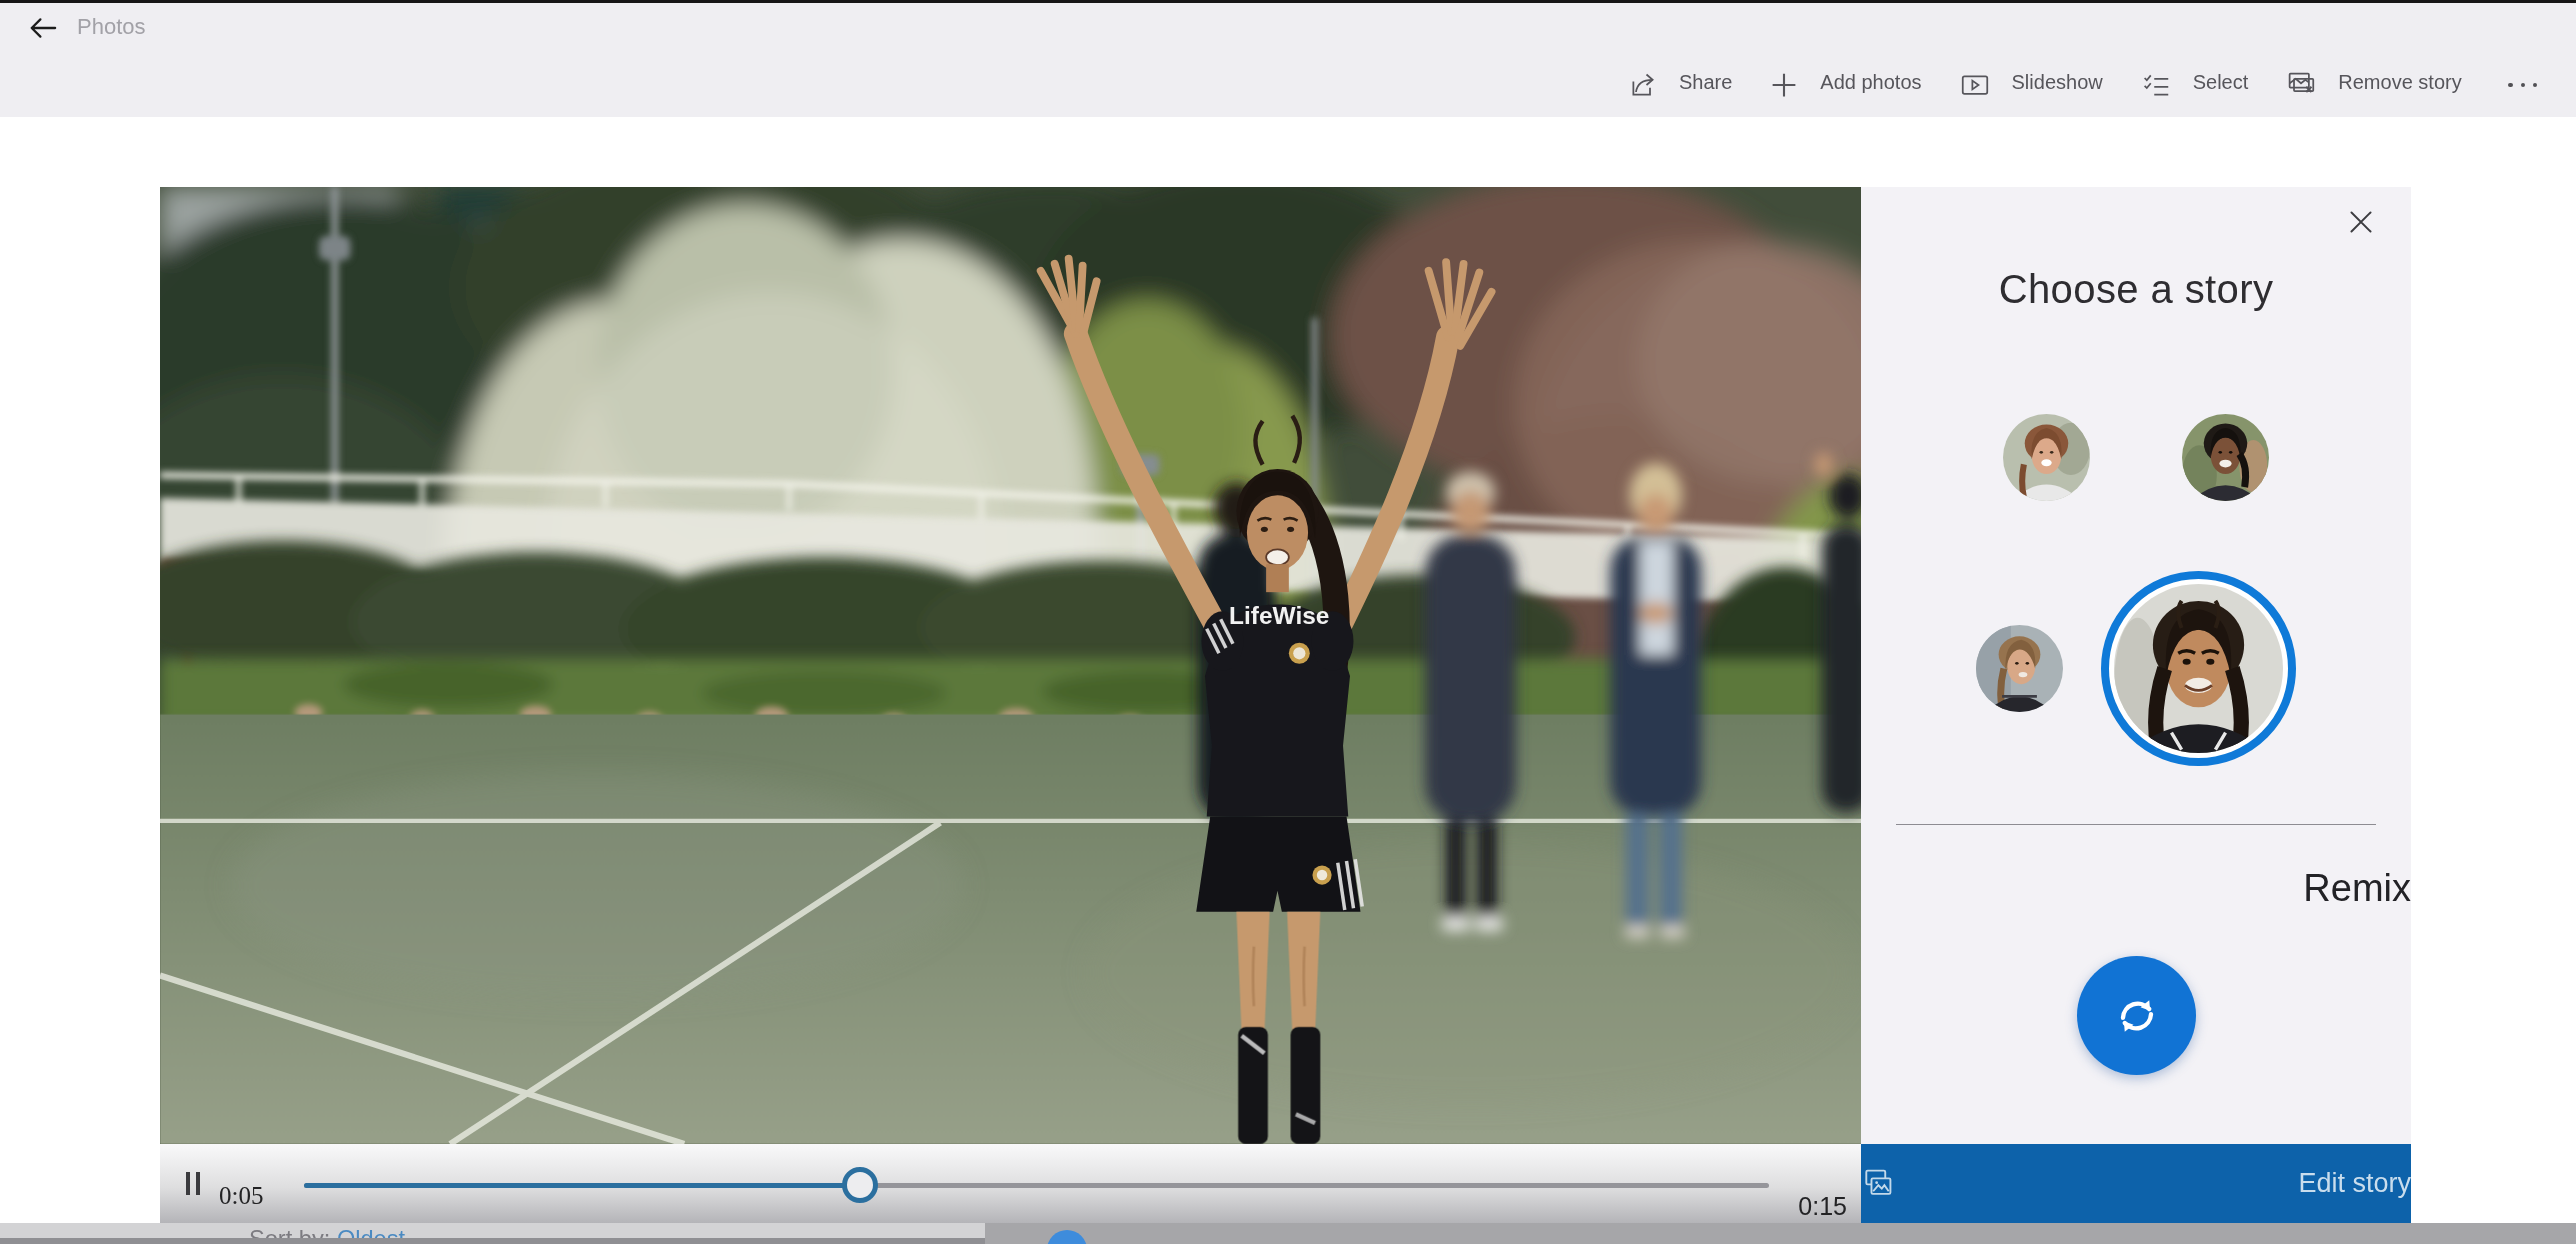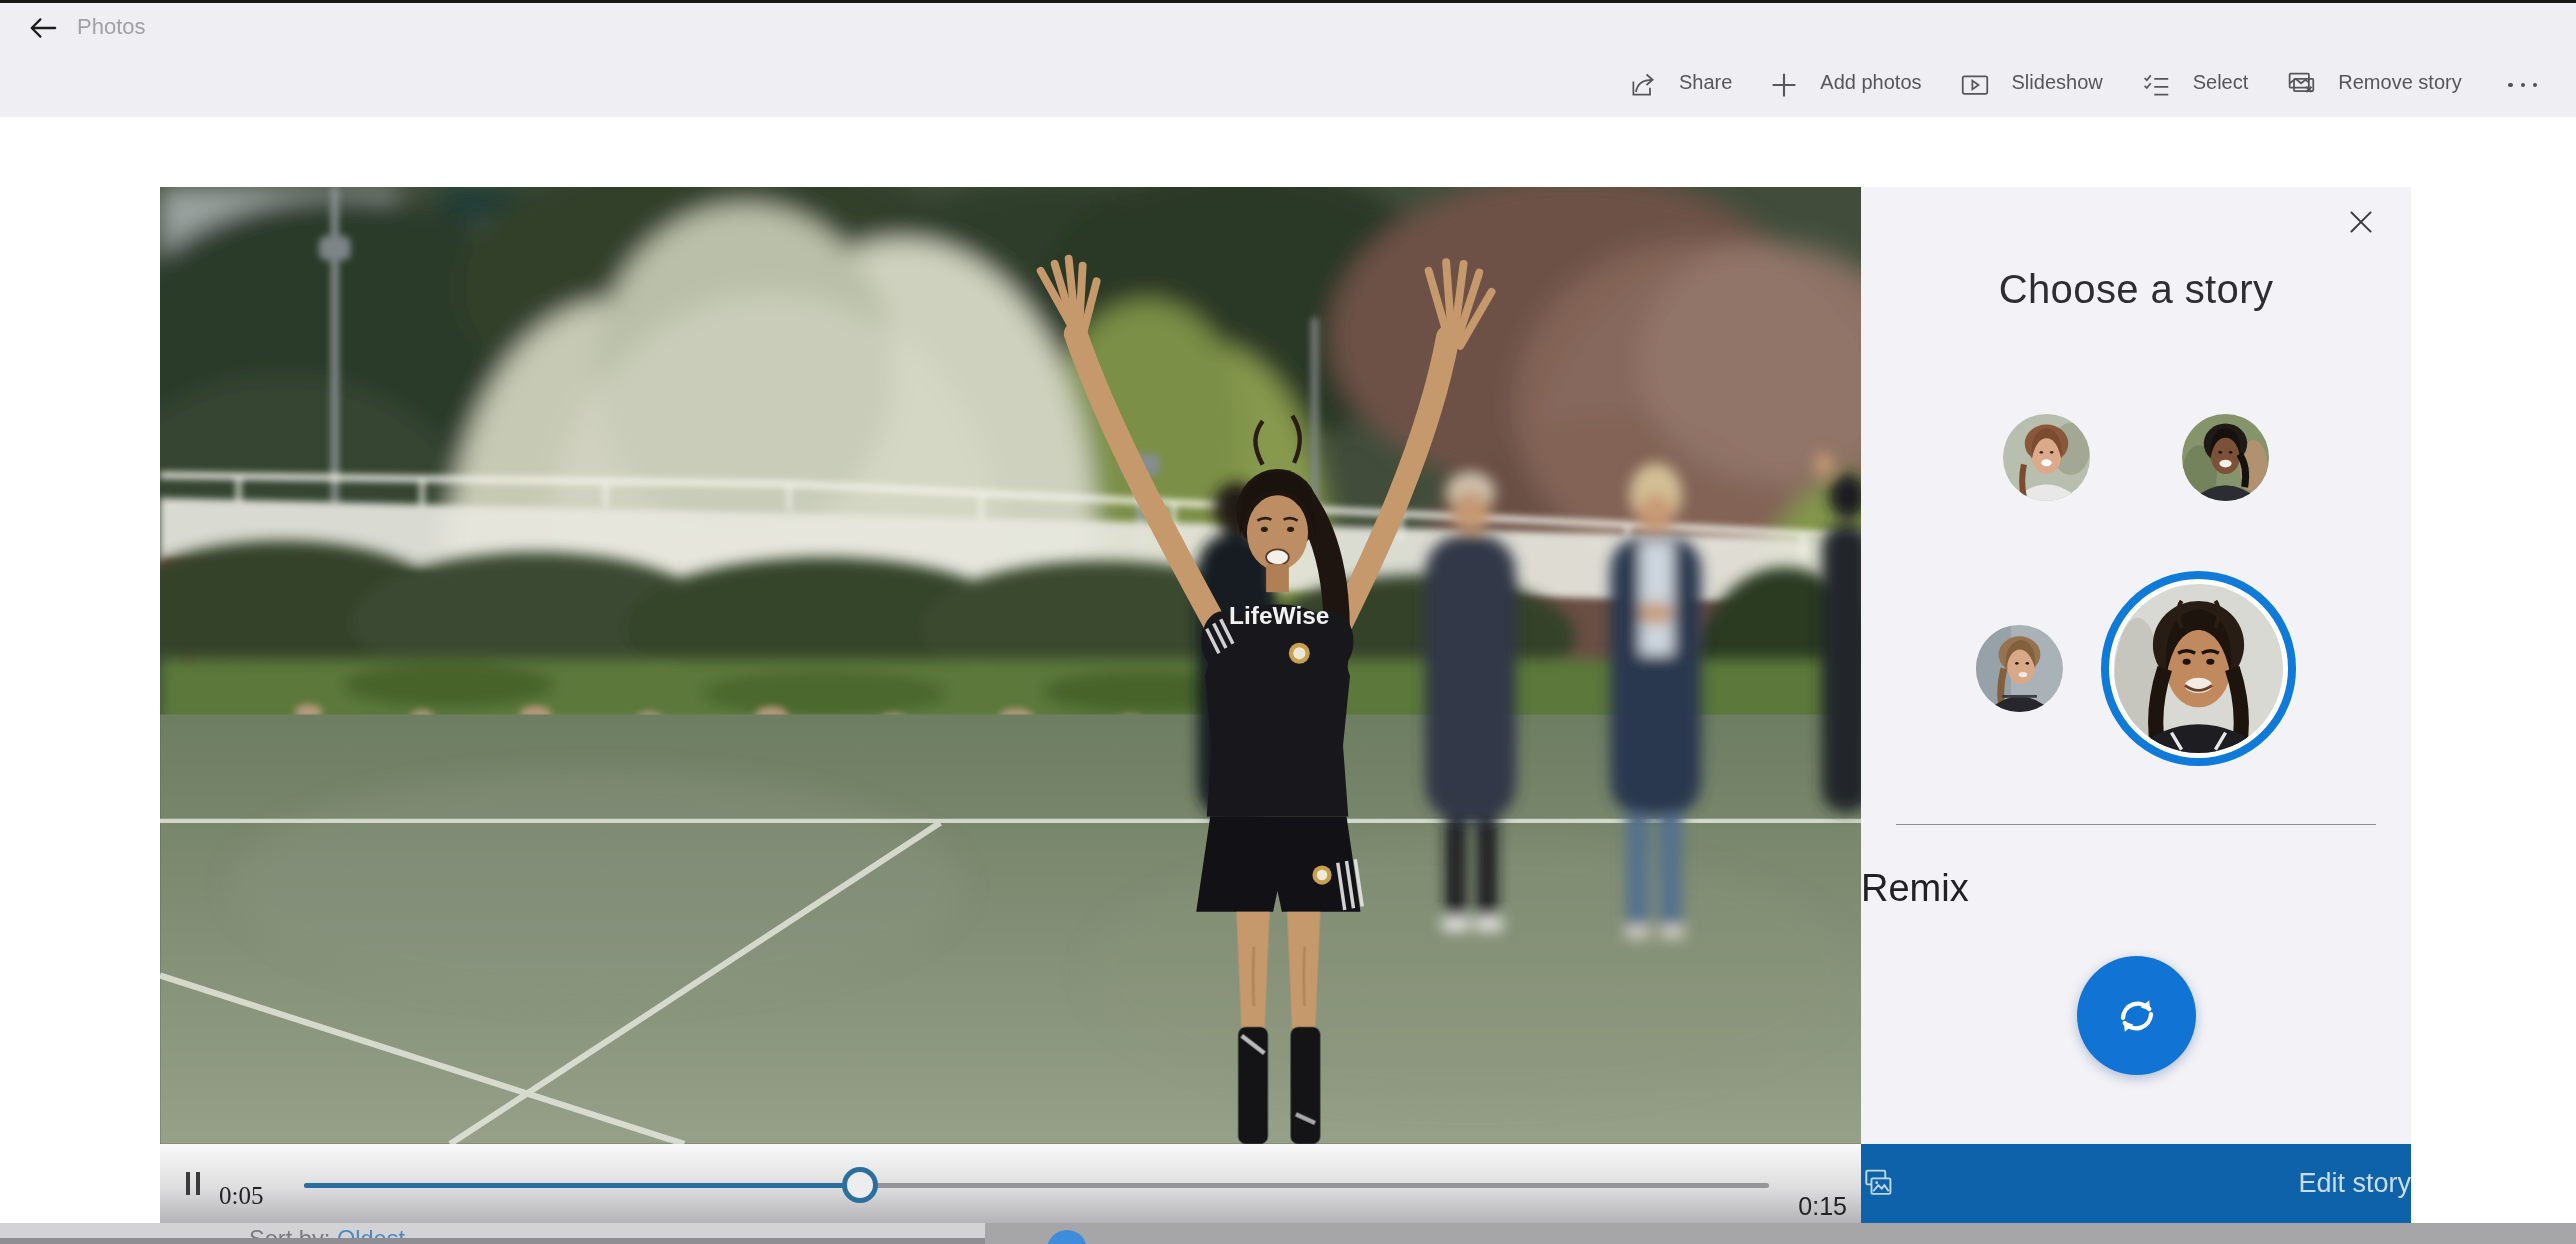--- a/index.html
+++ b/index.html
@@ -41,21 +41,21 @@
   .close-btn{position:absolute;right:31px;top:15.7px;width:38px;height:38px;display:flex;align-items:center;justify-content:center;cursor:pointer;}
   .panel-title{position:absolute;left:0;top:80px;width:100%;text-align:center;font-size:40px;font-weight:300;color:#2e2d31;letter-spacing:0.4px;}
   .avatar-row1{position:absolute;left:0;top:227px;width:100%;display:flex;justify-content:center;gap:92px;}
   .avatar-row2{position:absolute;left:0;top:384px;width:100%;display:flex;justify-content:center;align-items:center;gap:38px;}
   .avatar{width:87px;height:87px;border-radius:50%;overflow:hidden;cursor:pointer;flex:0 0 auto;}
   .avatar svg{width:100%;height:100%;display:block;}
   .avatar-selected{width:169px;height:169px;border-radius:50%;border:8.7px solid #0f7ad8;padding:5.2px;background:#ffffff;cursor:pointer;flex:0 0 auto;}
   .avatar-selected .photo{width:169px;height:169px;border-radius:50%;overflow:hidden;}
   .avatar-selected svg{width:100%;height:100%;display:block;}
   .panel-divider{position:absolute;left:35px;top:637px;width:480px;height:0;border-top:0.9px solid #8d8c92;}
-  .remix-title{position:absolute;left:0;top:680px;width:100%;text-align:left;font-size:38px;font-weight:300;color:#222226;}
+  .remix-title{position:absolute;left:0;top:680px;width:100%;text-align:right;font-size:38px;font-weight:300;color:#222226;}
   .remix-fab{position:absolute;left:216px;top:769px;width:119px;height:119px;border-radius:50%;
     background:#1173d4;display:flex;align-items:center;justify-content:center;cursor:pointer;
     box-shadow:0 3.5px 12.2px rgba(40,90,160,.35);}
   
   .edit-story-btn{position:absolute;left:1861px;top:1144px;width:550px;height:79px;background:#0d62aa;
     display:flex;align-items:center;justify-content:space-between;gap:17.5px;cursor:pointer;}
   .edit-story-label{font-size:27px;color:#c9dded;}
   
   .bottom-strip{position:absolute;left:0;top:1223px;width:2576px;height:22px;background:#a6a6a9;overflow:hidden;}
   .bottom-left{position:absolute;left:0;top:1223px;width:985px;height:22px;background:#d3d3d5;overflow:hidden;}

